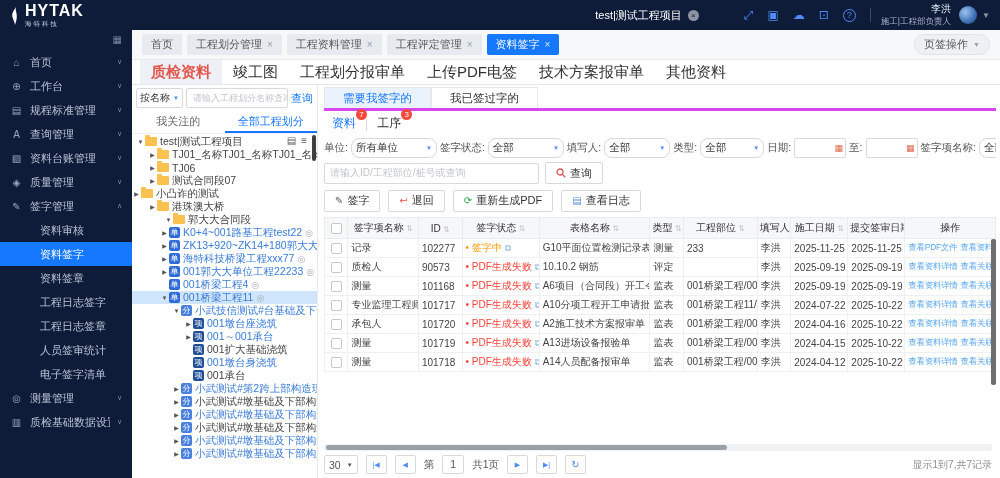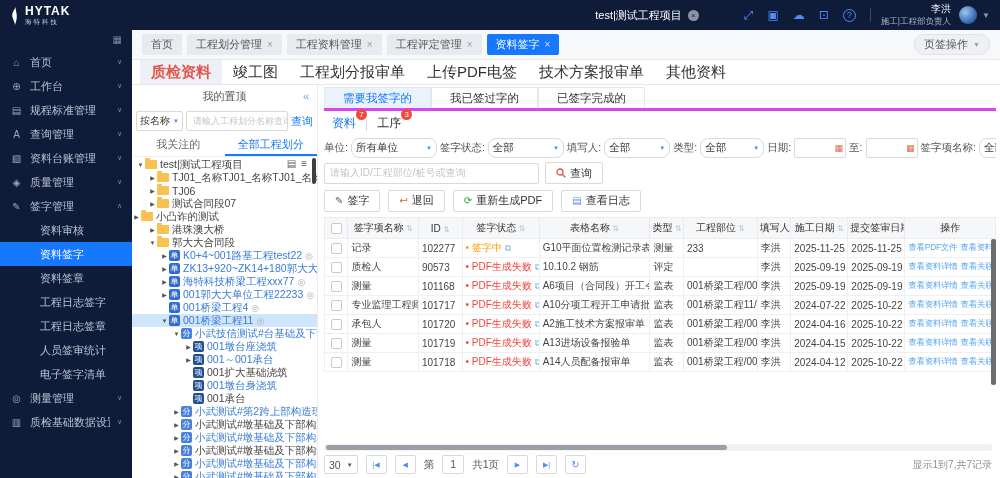--- a/index.html
+++ b/index.html
@@ -1,20 +1,20 @@
 <!DOCTYPE html>
 <html><head>
 <meta charset="utf-8">
 <style>
 *{box-sizing:border-box;margin:0;padding:0}
 html,body{width:1000px;height:478px;overflow:hidden;font-family:"Liberation Sans","DejaVu Sans",sans-serif;background:#fff}
 .topbar{height:30px;background:#0e1c3a;display:flex;align-items:center;color:#fff}
 .brand{width:132px;display:flex;align-items:center;gap:4px;padding-left:10px;flex:none}
 .brand-swoosh{width:11px;height:20px;flex:none}
-.brand-name{font-size:12px;font-weight:bold;letter-spacing:1px;line-height:1}
+.brand-name{font-size:16px;font-weight:bold;letter-spacing:1px;line-height:1}
 .brand-sub{font-size:6.5px;letter-spacing:2px;color:#cfd6e4;margin-top:2px;line-height:1}
 .project-select{margin-left:auto;display:flex;align-items:center;gap:6px;font-size:11px}
 .project-clear{width:11px;height:11px;border-radius:50%;background:#8d94a3;color:#0e1c3a;font-size:8px;line-height:11px;text-align:center}
 .top-icons{display:flex;gap:14px;margin:0 14px 0 45px;color:#4f8df5;font-size:12px;align-items:center}
 .help-circle{width:13px;height:13px;border:1px solid #4f8df5;border-radius:50%;font-size:9px;line-height:11px;text-align:center}
 .top-divider{width:1px;height:14px;background:#3a4a66;margin-right:10px}
 .user-meta{text-align:right;font-size:10px;line-height:1.25;color:#e7ecf5}
 .user-role{font-size:8.5px;color:#aab4c8}
 .avatar{width:18px;height:18px;border-radius:50%;margin:0 5px 0 8px;background:radial-gradient(circle at 35% 35%,#9fc3ef,#3c6fb4 60%,#24497e);flex:none}
 .user-chevron{color:#8d97ab;font-size:8px;margin-right:10px}
@@ -225,24 +225,20 @@
     <div class="doctabs" id="doctabs">
         <div class="doctab active">质检资料</div>
         <div class="doctab">竣工图</div>
         <div class="doctab">工程划分报审单</div>
         <div class="doctab">上传PDF电签</div>
         <div class="doctab">技术方案报审单</div>
         <div class="doctab">其他资料</div>
       </div>
     <div class="panels">
       <div class="left-panel">
-        <div class="pinned-header">
-          <span>我的置顶</span>
-          <span class="collapse-arrows">«</span>
-        </div>
         <div class="name-filter">
           <div class="mini-select">
             <span>按名称</span>
             <span class="caret">▼</span>
           </div>
           <div class="mini-input">
             <svg width="9" height="9" viewBox="0 0 10 10">
                 <circle cx="4" cy="4" r="3" fill="none" stroke="#b8bcc4" stroke-width="1.2"></circle>
                 <line x1="6.4" y1="6.4" x2="9" y2="9" stroke="#b8bcc4" stroke-width="1.2"></line>
               </svg>
@@ -283,21 +279,21 @@
             <div class="tnode" style="padding-left:0">
               <span class="t-arrow">▶</span>
               <span class="t-folder"></span>
               <span class="t-label">小凸诈的测试</span>
             </div>
             <div class="tnode" style="padding-left:16px">
               <span class="t-arrow">▶</span>
               <span class="t-folder"></span>
               <span class="t-label">港珠澳大桥</span>
             </div>
-            <div class="tnode" style="padding-left:16px">
+            <div class="tnode" style="padding-left:32px">
               <span class="t-arrow">▼</span>
               <span class="t-folder"></span>
               <span class="t-label">郭大大合同段</span>
             </div>
             <div class="tnode" style="padding-left:28px">
               <span class="t-arrow">▶</span>
               <span class="t-badge unit">单</span>
               <span class="t-label colored">K0+4~001路基工程test22</span>
               <span class="t-pin">◎</span>
             </div>
@@ -389,21 +385,20 @@
               <span class="t-arrow">▶</span>
               <span class="t-badge div">分</span>
               <span class="t-label colored">小武测试#墩基础及下部构造</span>
             </div>
           </div>
       </div>
       <div class="right-panel">
         <div class="sign-tabs" id="sign-tabs">
             <div class="sign-tab active">需要我签字的</div>
             <div class="sign-tab">我已签过字的</div>
-            <div class="sign-tab">已签字完成的</div>
           </div>
         <div class="subtabs" id="subtabs">
             <span class="subtab active"><span>资料</span><span class="badge">7</span></span>
             <span class="subtab-divider">|</span>
             <span class="subtab"><span>工序</span><span class="badge">3</span></span>
           </div>
         <div class="filters" id="filters">
             <span>单位:</span>
             <div class="sel-pill" style="width:86px">
               <span>所有单位</span>

